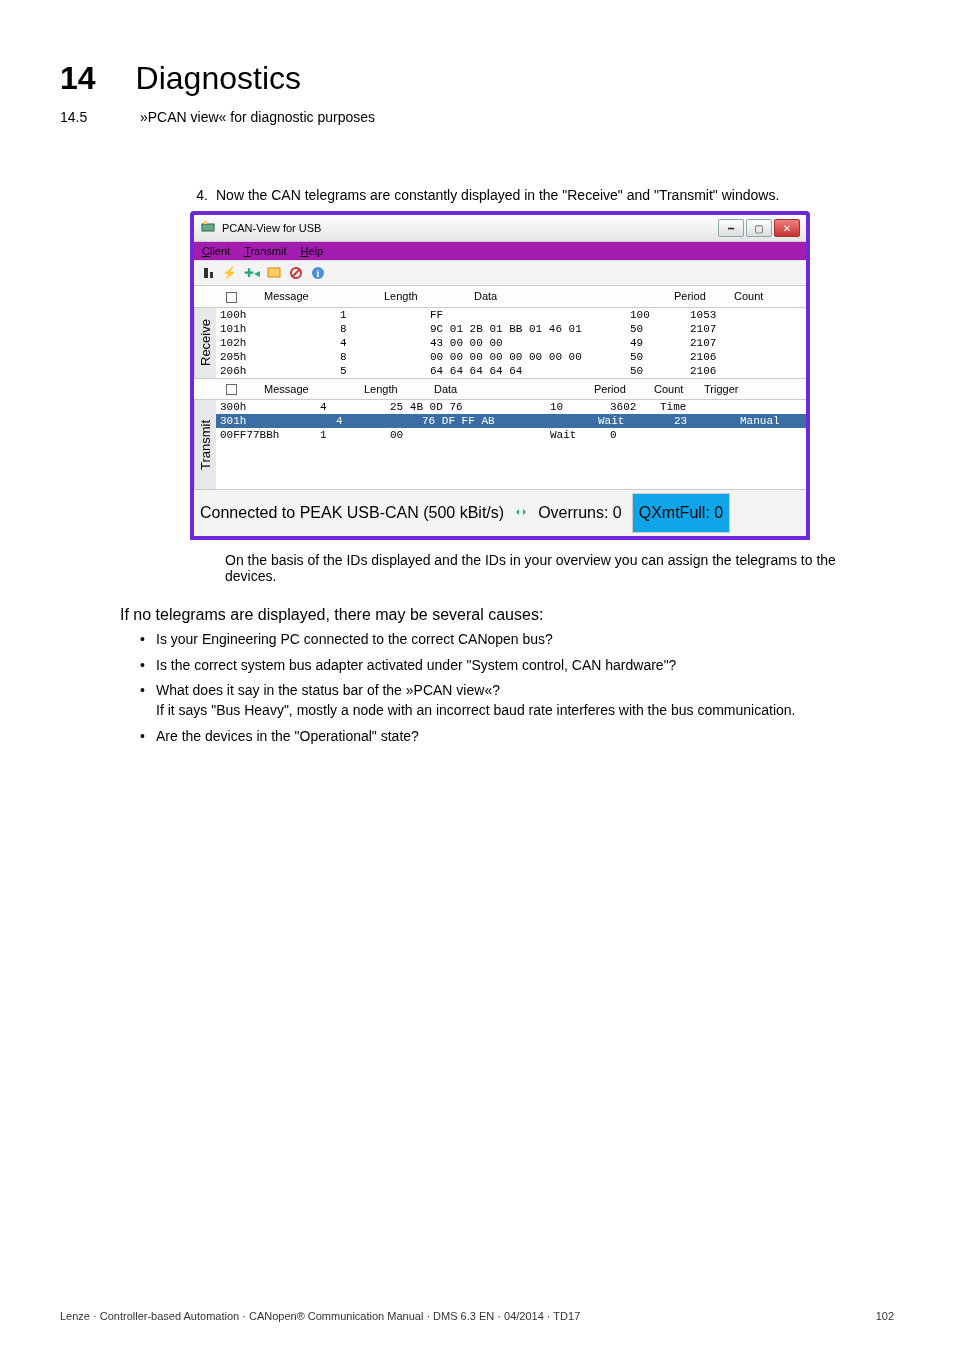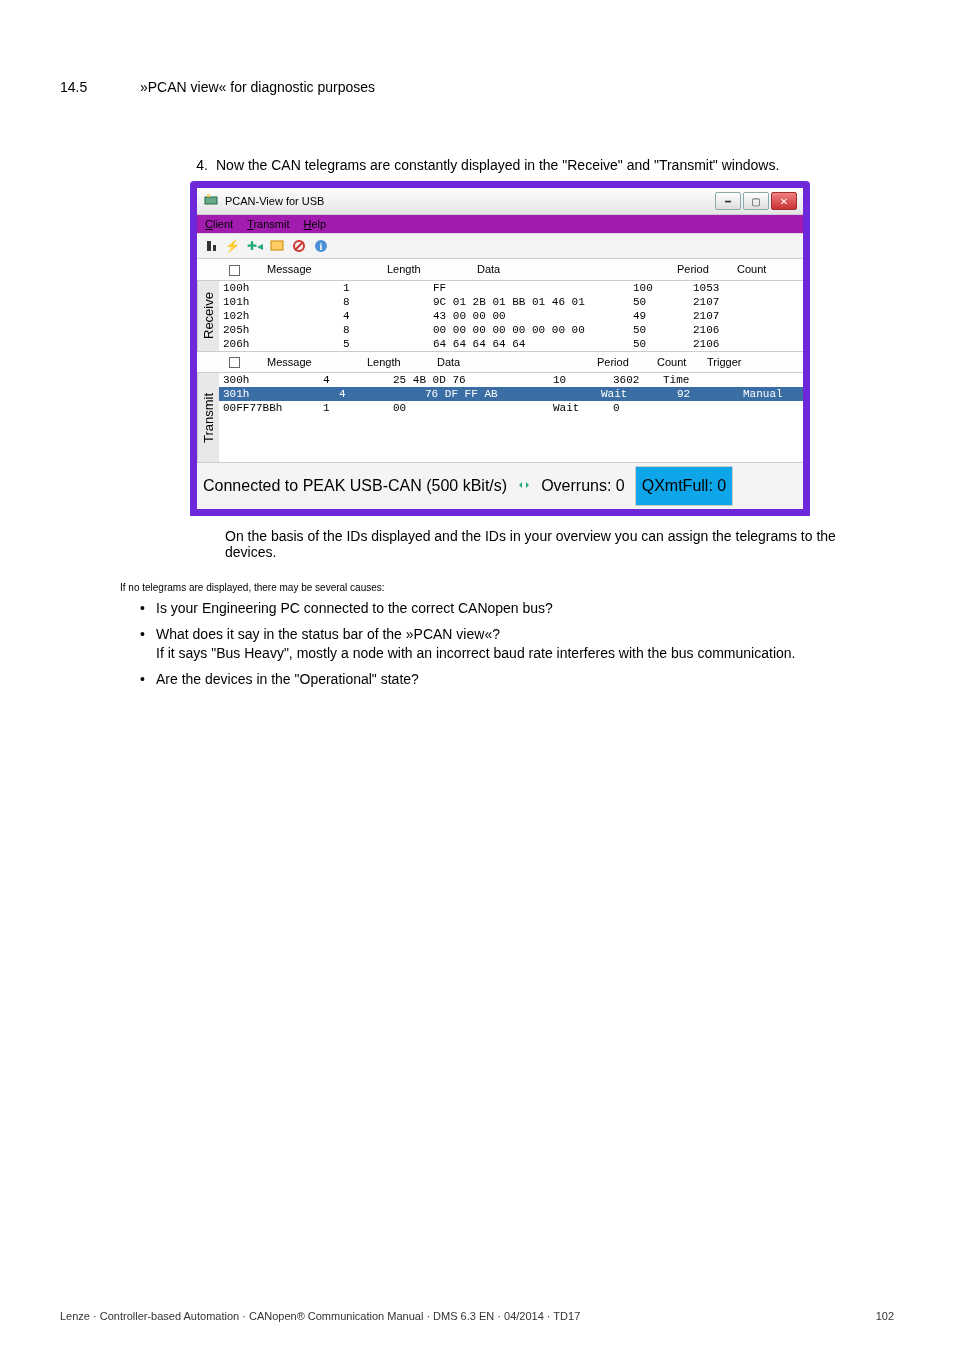--- a/index.html
+++ b/index.html
@@ -8,39 +8,39 @@
     background: #fff;
     width: 954px;
     height: 1350px;
     position: relative;
     color: #000;
   }
   .page { padding: 60px 60px 40px 60px; }
   .head-row { display: flex; align-items: baseline; gap: 40px; }
   .chap-num { font-size: 32px; font-weight: 600; }
   .chap-title { font-size: 32px; font-weight: 400; }
-  .sub-row { display: flex; gap: 40px; font-size: 14px; margin-top: 19px; }
+  .sub-row { display: flex; gap: 40px; font-size: 14px; margin-top: 12px; }
   .sub-num { width: 40px; }
   .dash-sep {
     margin: 28px 0 18px;
     font-family: monospace;
     font-size: 14px;
     letter-spacing: 0.5px;
     overflow: hidden;
     white-space: nowrap;
     color: #000;
   }
   .step-block { margin-left: 130px; margin-right: 10px; }
   .step-line { display: flex; gap: 8px; font-size: 14px; margin-bottom: 8px; }
   .step-no { width: 18px; text-align: right; }
   .window {
     margin-left: 130px;
     width: 620px;
     background: #f0f0f0;
-    border: 7px solid #6d28d9;
+    border: 4px solid #6d28d9;
     border-radius: 4px 4px 0 0;
     font-family: Tahoma, Arial, sans-serif;
     font-size: 11px;
   }
   .titlebar {
     display: flex; align-items: center;
     background: linear-gradient(#fdfdfd,#e6e6e6);
     padding: 4px 6px;
     border-bottom: 1px solid #ccc;
   }
@@ -69,37 +69,41 @@
     display:flex; align-items:center; justify-content:center;
     writing-mode: vertical-rl; transform: rotate(180deg);
     font-size:13px; padding:6px 0;
   }
   .rows { flex:1; }
   .datarow { display:flex; padding:1px 4px; font-family:"Courier New",monospace; font-size:11px; }
   .datarow.sel { background:#3a6ea5; color:#fff;gap:16px; }
   .statusbar { display:flex; padding:3px 6px; background:#f4f4f4; font-size:16px; align-items:center; gap:10px;}
   .status-cell { border:1px solid #ccc; padding:10px 6px; background:#0ea5e9; }
   .afterwin { margin-left:165px; margin-top:12px; font-size:14px; margin-right:20px; }
-  .para { margin-top:22px; font-size:10px; margin-left:60px; margin-right:20px;}
+  .para { margin-top:22px; font-size:16px; margin-left:60px; margin-right:20px;}
   ul.bullets { list-style:none; margin-left:80px; margin-top:6px; }
   ul.bullets li { position:relative; padding-left:16px; font-size:14px; margin:6px 0; line-height:1.4; }
   ul.bullets li::before { content:"•"; position:absolute; left:0; }
   .footer { position:absolute; bottom:28px; left:60px; right:60px; display:flex; justify-content:space-between; font-size:11px; color:#333;text-align:center; }
 
   
   .rc1{width:120px;} .rc2{width:90px;} .rc3{width:200px;} .rc4{width:60px;} .rc5{width:60px;}
   
   .tc1{width:100px;} .tc2{width:70px;} .tc3{width:160px;} .tc4{width:60px;} .tc5{width:50px;} .tc6{width:55px;}
   .chkcol{width:18px; text-align:center;}
   .chkbox{display:inline-block;width:11px;height:11px;border:1px solid #666;background:#fff;vertical-align:middle;}
 </style>
 </head>
 <body>
 
 <div class="page">
+  <div class="head-row">
+    <div class="chap-num">14</div>
+    <div class="chap-title">Diagnostics</div>
+  </div>
   <div class="sub-row">
     <div class="sub-num">14.5</div>
     <div>»PCAN view« for diagnostic purposes</div>
   </div>
 
   <div class="dash-sep">_ _ _ _ _ _ _ _ _ _ _ _ _ _ _ _ _ _ _ _ _ _ _ _ _ _ _ _ _ _ _ _ _ _ _ _ _ _ _ _ _ _ _ _ _ _ _ _ _ _ _ _ _ _ _ _ _ _ _ _ _ _ _ _</div>
 
   <div class="step-block">
     <div class="step-line">
       <div class="step-no">4.</div>
@@ -224,21 +228,21 @@
             <div class="tc3">25 4B 0D 76</div>
             <div class="tc4">10</div>
             <div class="tc5">3602</div>
             <div class="tc6">Time</div>
           </div>
           <div class="datarow sel">
             <div class="tc1">301h</div>
             <div class="tc2">4</div>
             <div class="tc3">76 DF FF AB</div>
             <div class="tc4">Wait</div>
-            <div class="tc5">92</div>
+            <div class="tc5">23</div>
             <div class="tc6">Manual</div>
           </div>
           <div class="datarow">
             <div class="tc1">00FF77BBh</div>
             <div class="tc2">1</div>
             <div class="tc3">00</div>
             <div class="tc4">Wait</div>
             <div class="tc5">0</div>
             <div class="tc6"></div>
           </div>
@@ -253,20 +257,21 @@
       <span>Overruns: 0</span>
       <span class="status-cell">QXmtFull: 0</span>
     </div>
   </div>
 
   <div class="afterwin">On the basis of the IDs displayed and the IDs in your overview you can assign the telegrams to the devices.</div>
 
   <div class="para">If no telegrams are displayed, there may be several causes:</div>
   <ul class="bullets">
       <li style="white-space: pre-line;">Is your Engineering PC connected to the correct CANopen bus?</li>
+      <li style="white-space: pre-line;">Is the correct system bus adapter activated under "System control, CAN hardware"?</li>
       <li style="white-space: pre-line;">What does it say in the status bar of the »PCAN view«?
 If it says "Bus Heavy", mostly a node with an incorrect baud rate interferes with the bus communication.</li>
       <li style="white-space: pre-line;">Are the devices in the "Operational" state?</li>
     </ul>
 </div>
 
 <div class="footer">
   <span>Lenze · Controller-based Automation · CANopen® Communication Manual · DMS 6.3 EN · 04/2014 · TD17</span>
   <span>102</span>
 </div>

